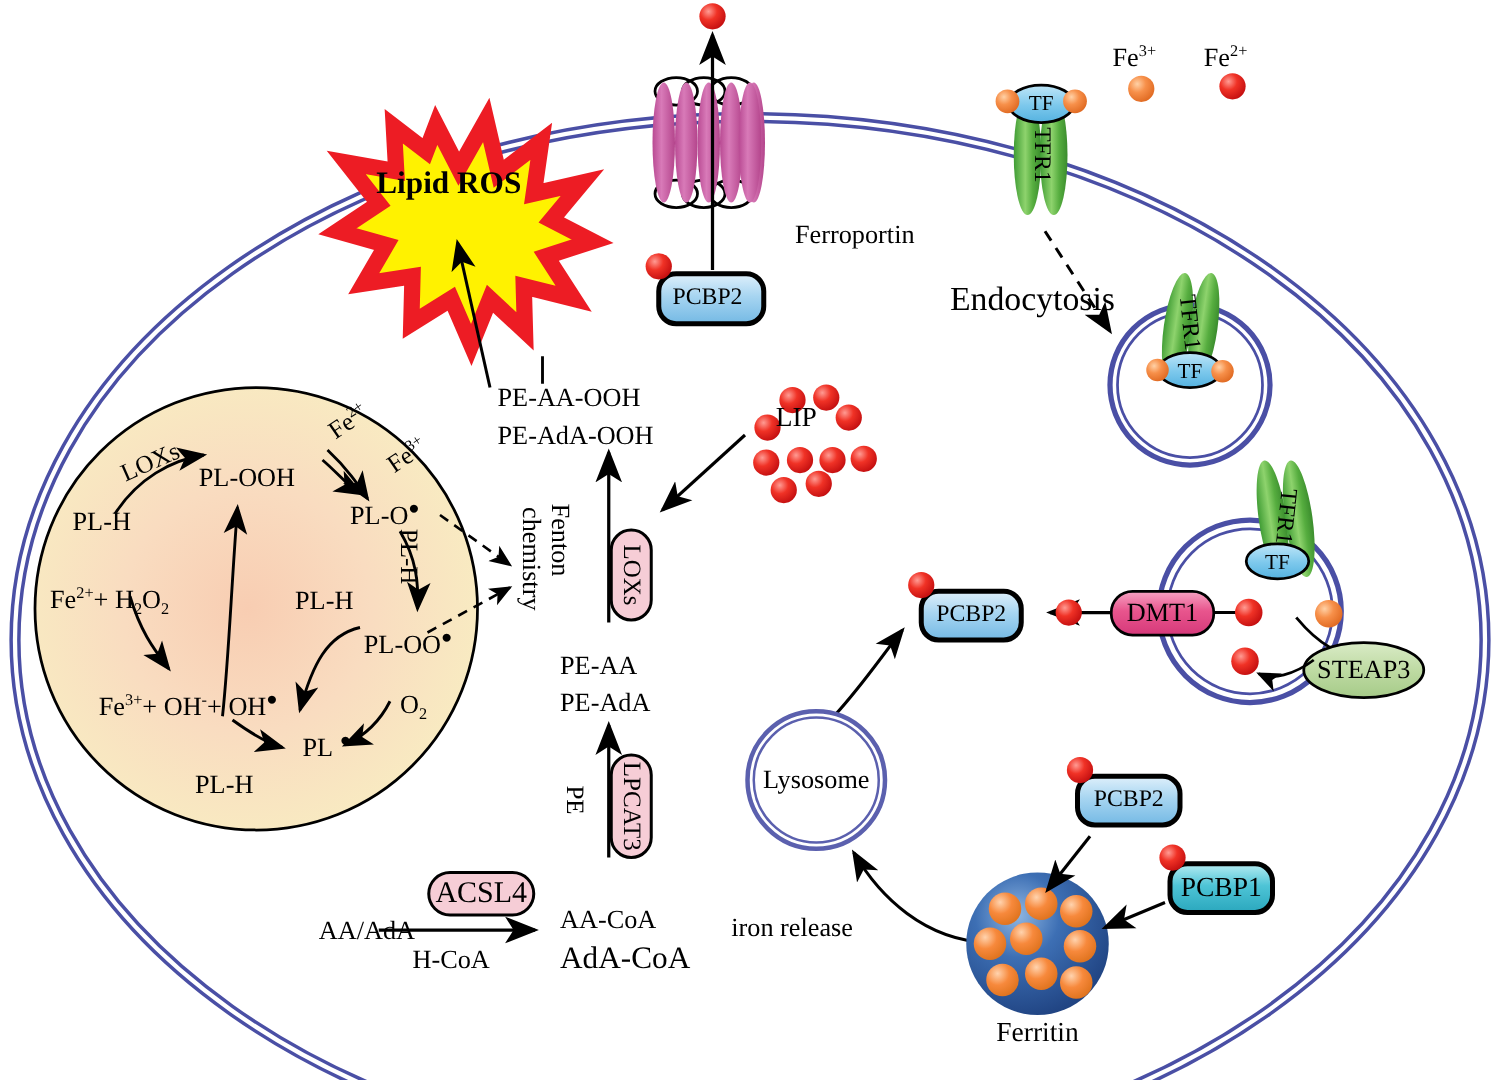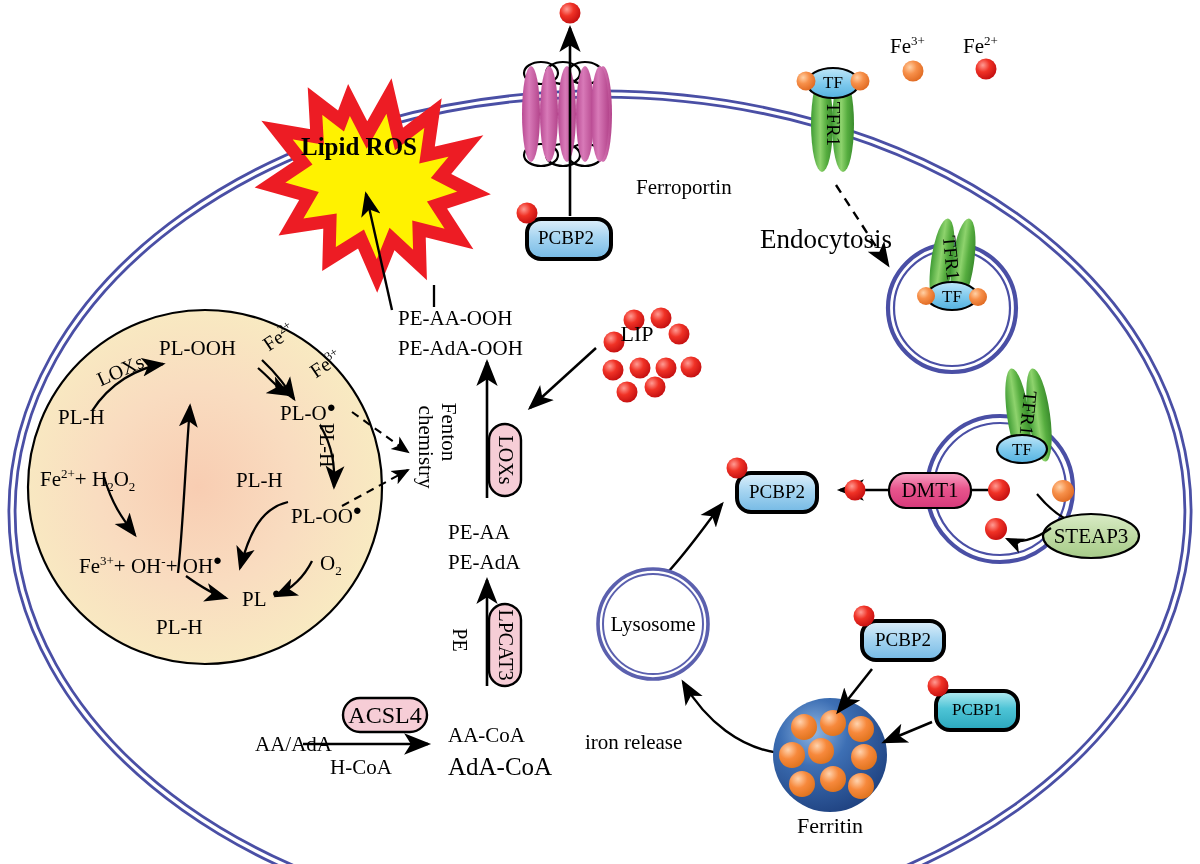--- a/index.html
+++ b/index.html
@@ -290,21 +290,21 @@
 
   <div class="lbl" style="left:637px;top:334px;font-size:22px;transform:translate(-50%,-50%);">LIP</div>
 
   <div class="lbl" style="left:777px;top:492px;font-size:19px;transform:translate(-50%,-50%);">PCBP2</div>
 
   <div class="lbl" style="left:653px;top:624px;font-size:21px;transform:translate(-50%,-50%);">Lysosome</div>
   <div class="lbl" style="left:585px;top:730px;font-size:21px;">iron release</div>
 
   <div class="lbl" style="left:830px;top:826px;font-size:22px;transform:translate(-50%,-50%);">Ferritin</div>
   <div class="lbl" style="left:903px;top:640px;font-size:19px;transform:translate(-50%,-50%);">PCBP2</div>
-  <div class="lbl" style="left:977px;top:710px;font-size:17px;transform:translate(-50%,-50%);">PCBP1</div>
+  <div class="lbl" style="left:977px;top:710px;font-size:22px;transform:translate(-50%,-50%);">PCBP1</div>
 
   <div class="lbl" style="left:398px;top:306px;font-size:21px;">PE-AA-OOH</div>
   <div class="lbl" style="left:398px;top:336px;font-size:21px;">PE-AdA-OOH</div>
 
   <div class="lbl" style="left:448px;top:432px;font-size:21px;transform:translate(-50%,-50%) rotate(90deg);">Fenton</div>
   <div class="lbl" style="left:425px;top:447px;font-size:21px;transform:translate(-50%,-50%) rotate(90deg);">chemistry</div>
 
   <div class="lbl" style="left:505px;top:460px;font-size:20px;transform:translate(-50%,-50%) rotate(90deg);">LOXs</div>
 
   <div class="lbl" style="left:448px;top:520px;font-size:21px;">PE-AA</div>
@@ -314,21 +314,21 @@
   <div class="lbl" style="left:505px;top:645px;font-size:20px;transform:translate(-50%,-50%) rotate(90deg);">LPCAT3</div>
 
   <div class="lbl" style="left:385px;top:715px;font-size:24px;transform:translate(-50%,-50%);">ACSL4</div>
   <div class="lbl" style="left:255px;top:732px;font-size:21px;">AA/AdA</div>
   <div class="lbl" style="left:330px;top:755px;font-size:21px;">H-CoA</div>
   <div class="lbl" style="left:448px;top:723px;font-size:21px;">AA-CoA</div>
   <div class="lbl" style="left:448px;top:753px;font-size:25px;">AdA-CoA</div>
 
   <div class="lbl" style="left:96px;top:359px;font-size:20px;transform:rotate(-24deg);">LOXs</div>
   <div class="lbl" style="left:58px;top:405px;font-size:21px;">PL-H</div>
-  <div class="lbl" style="left:159px;top:336px;font-size:21px;text-align:center;">PL-OOH</div>
+  <div class="lbl" style="left:159px;top:370px;font-size:21px;text-align:center;">PL-OOH</div>
 
   <div class="lbl" style="left:262px;top:325px;font-size:20px;transform:rotate(-34deg);">
     <span>Fe</span><sup>2+</sup>
   </div>
   <div class="lbl" style="left:309px;top:352px;font-size:20px;transform:rotate(-34deg);">
     <span>Fe</span><sup>3+</sup>
   </div>
 
   <div class="lbl" style="left:280px;top:399px;font-size:21px;">
     <span>PL-O</span><span style="font-size:15px;vertical-align:super;">●</span>

